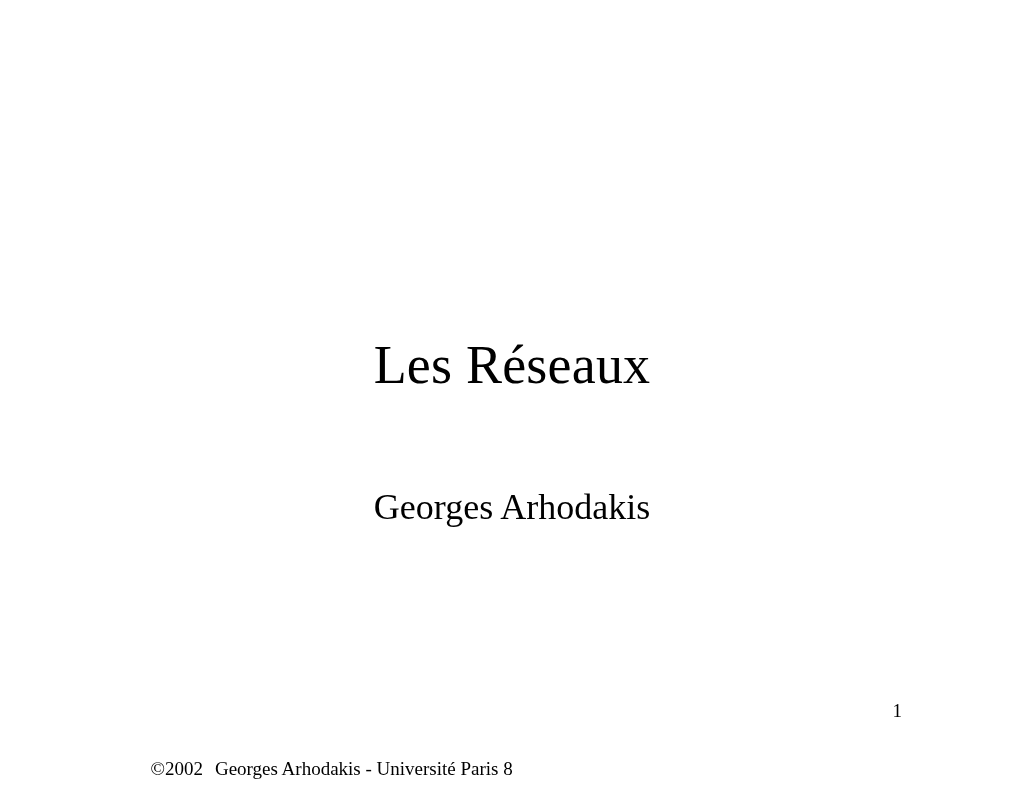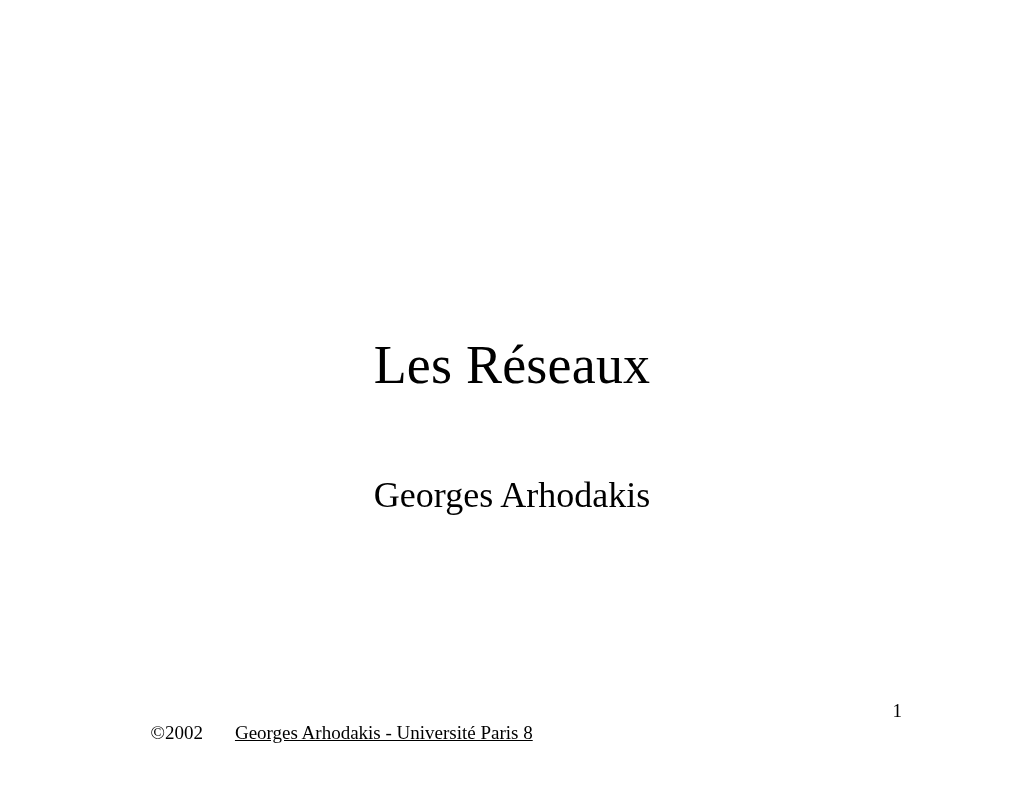--- a/index.html
+++ b/index.html
@@ -29,21 +29,21 @@
     text-align: center;
     font-size: 54px;
     line-height: 1.1;
     font-weight: normal;
     letter-spacing: 0.2px;
   }
   .slide-subtitle {
     position: absolute;
     left: 0;
     right: 0;
-    top: 466px;
+    top: 478px;
     text-align: center;
     font-size: 36px;
     line-height: 1.62;
     font-weight: normal;
   }
   .subtitle-line {
     display: block;
   }
   .footer {
     position: absolute;
@@ -54,25 +54,25 @@
   }
   .footer-left {
     position: absolute;
     left: 122px;
     top: 0;
     font-size: 19px;
     white-space: pre;
   }
   .footer-copy {
     display: inline-block;
+    margin-top: 36px;
   }
   .footer-text {
     display: inline-block;
-    margin-left: 32px;
-    text-decoration: underline;
+    margin-left: 12px;
   }
   .footer-page {
     position: absolute;
     right: 122px;
     top: 0;
     font-size: 19px;
     text-align: right;
   }
 </style>
 </head>

